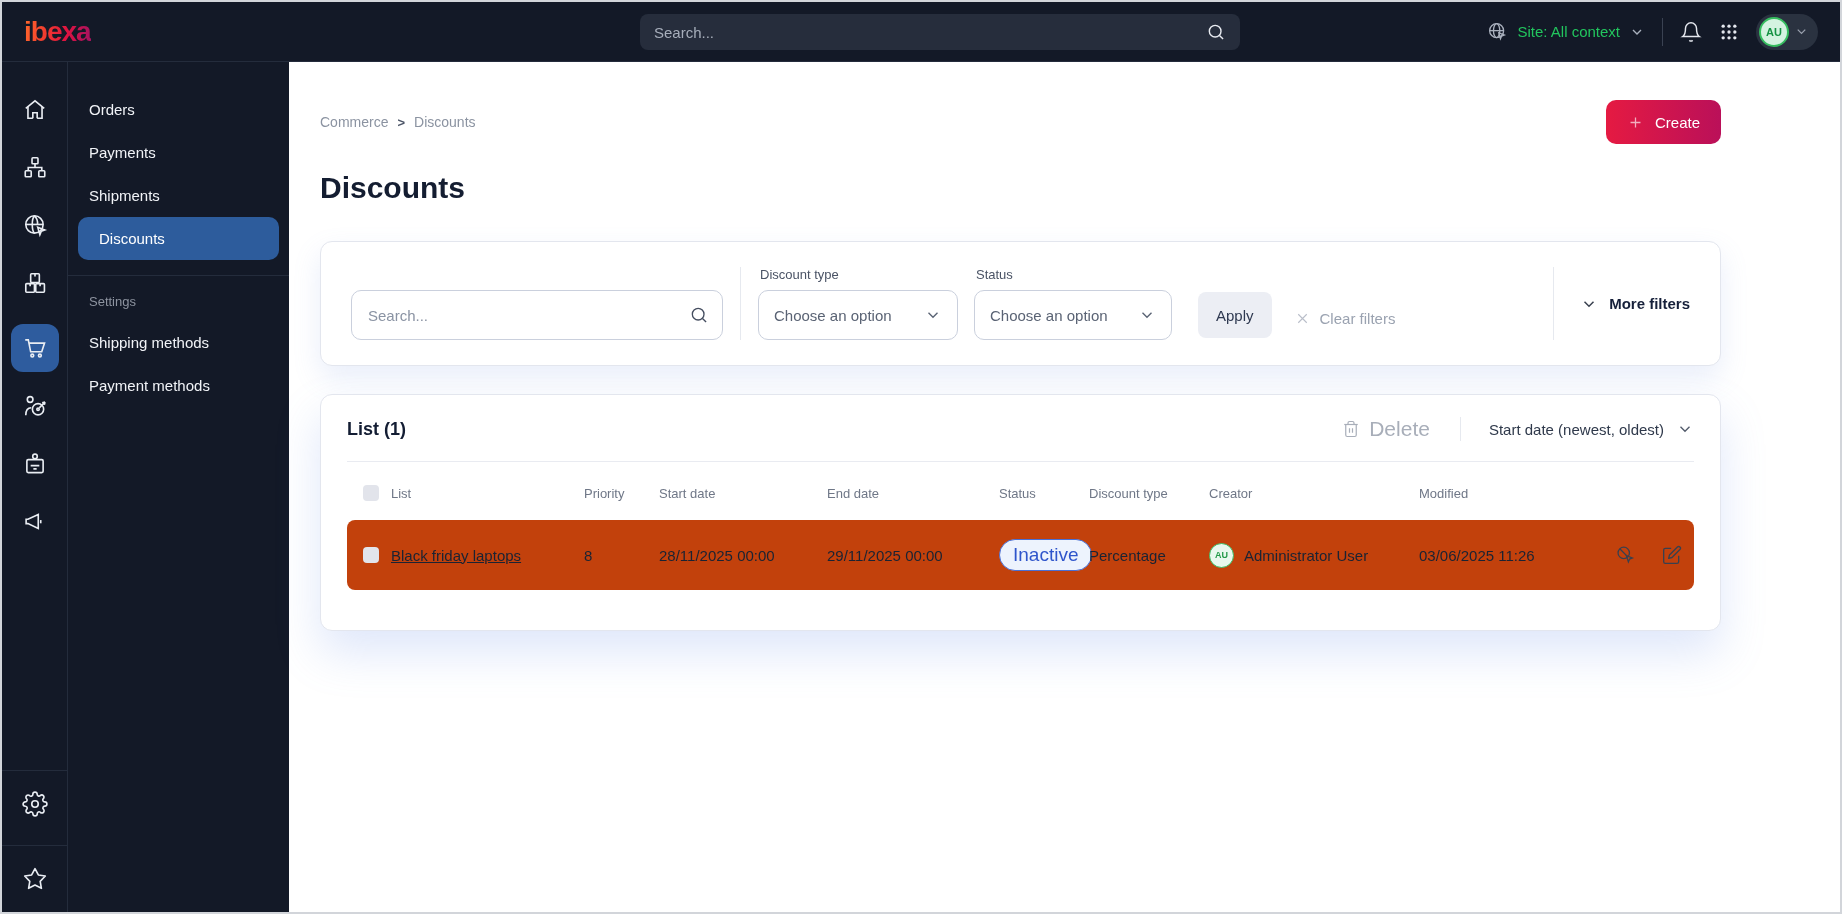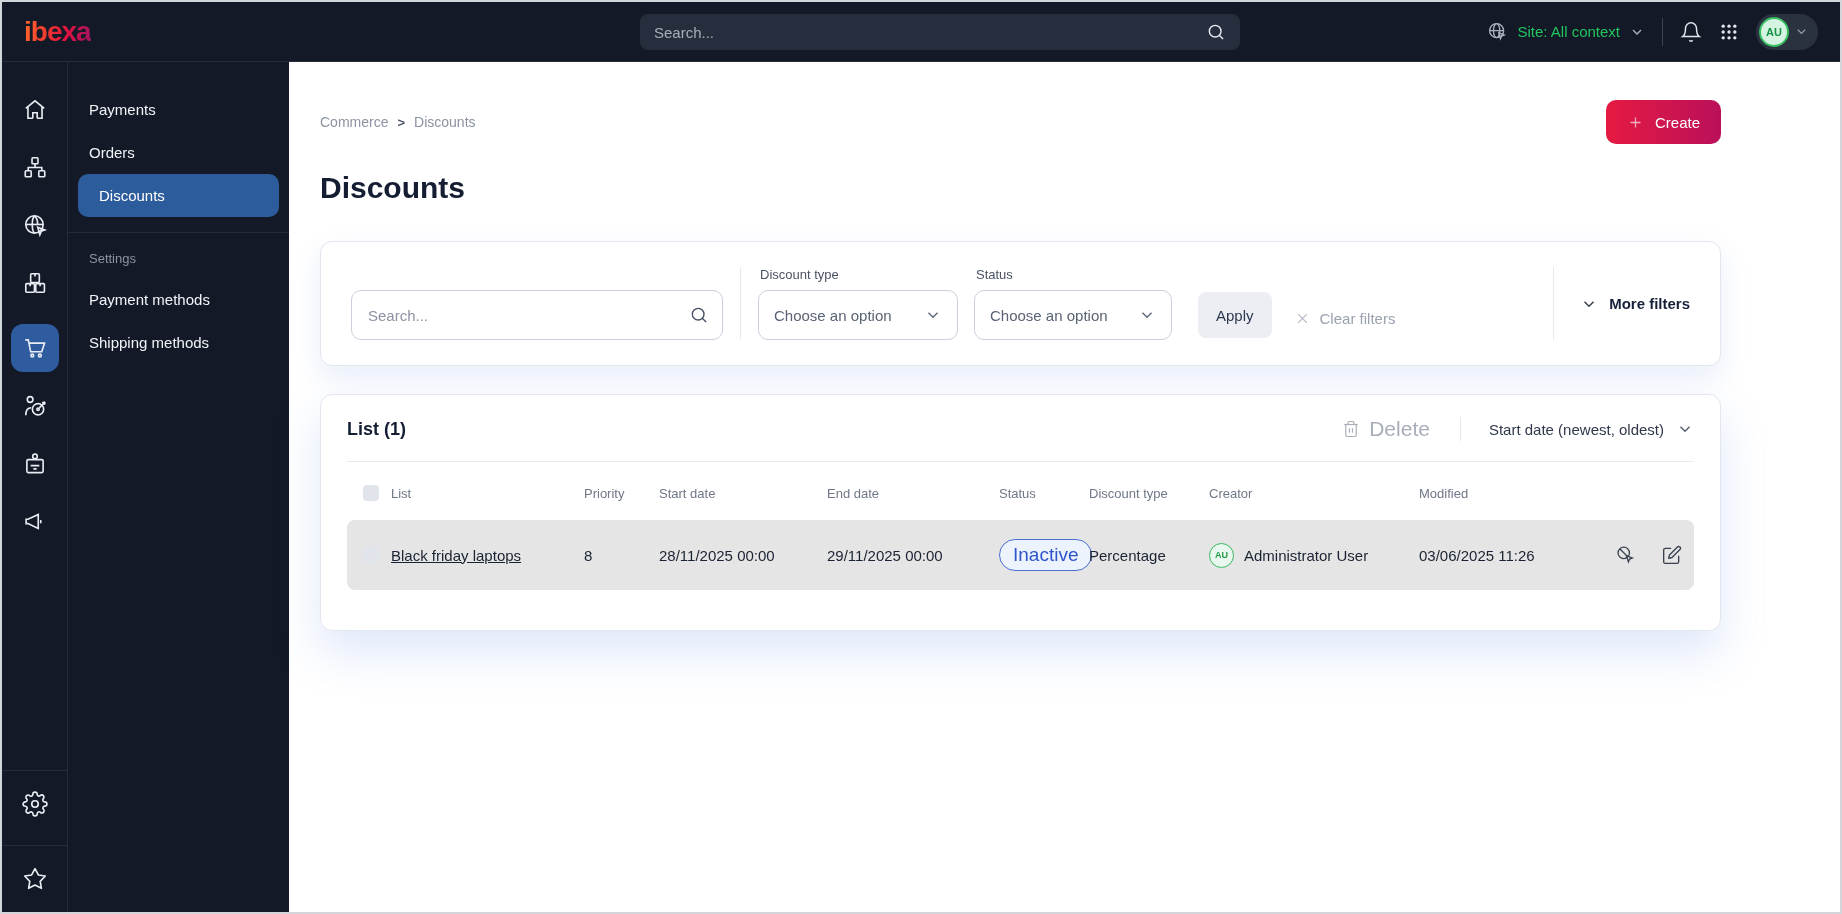--- a/index.html
+++ b/index.html
@@ -76,21 +76,21 @@
   .list-head-right { margin-left:auto; display:flex; align-items:center; align-self:stretch; }
   .delete-btn { display:flex; align-items:center; gap:9px; background:none; border:none; color:#a8aeb9; font-size:21px; font-family:inherit; cursor:default; }
   .sort-sep { width:1px; align-self:stretch; background:#e6e9ef; margin-left:30px; }
   .sort-btn { display:flex; align-items:center; gap:12px; background:none; border:none; color:#2f394b; font-size:15px; font-family:inherit; padding-left:28px; cursor:pointer; }
   .sort-btn .icn { color:#525b6b; }
   .list-hr { height:1px; background:#e9ebf1; margin-top:20px; }
 
   .lrow { display:grid; grid-template-columns:44px 193px 75px 168px 172px 90px 120px 210px 170px 1fr; align-items:center; }
   .thead { margin-top:16px; height:30px; font-size:13px; color:#6f7787; }
   .checkbox { width:16px; height:16px; border-radius:4px; background:#e2e4eb; margin-left:16px; cursor:pointer; }
-  .drow { margin-top:12px; height:70px; background:#e5e5e5; border-radius:8px; font-size:15px; color:#1a2333; }
+  .drow { margin-top:12px; height:70px; background:#c2410c; border-radius:8px; font-size:15px; color:#1a2333; }
   .name-link { color:#1a2333; text-decoration:underline; cursor:pointer; }
   .badge { display:inline-flex; align-items:center; padding:4px 13px; border-radius:999px; background:#edf3fd; border:1px solid #4a6fd4; color:#2f55cb; font-size:19px; }
   .creator-cell { display:flex; align-items:center; gap:10px; }
   .avatar-sm { width:25px; height:25px; border-radius:50%; background:#e8f8ee; border:1.5px solid #3cb860; color:#259a4a; font-size:9px; font-weight:bold; display:flex; align-items:center; justify-content:center; flex:0 0 auto; }
   .actions { display:flex; align-items:center; justify-content:flex-end; gap:26px; padding-right:12px; }
   .action-btn { background:none; border:none; color:#39404f; cursor:pointer; display:flex; }
 
   .icn { display:inline-flex; }
   svg { display:block; }
 </style>
@@ -257,27 +257,28 @@
       <button class="rail-btn" style="margin-bottom:0">
         <span class="icn">
           <svg width="26" height="26" viewBox="0 0 24 24" fill="none" stroke="currentColor" stroke-width="1.5" stroke-linejoin="round">
               <polygon points="12 2.5 15.09 8.26 21.5 9.27 16.8 14.14 17.9 20.6 12 17.6 6.1 20.6 7.2 14.14 2.5 9.27 8.91 8.26"></polygon>
             </svg>
         </span>
       </button>
     </nav>
 
     <nav class="menu">
+      <button class="menu-item">Orders</button>
       <button class="menu-item">Payments</button>
-      <button class="menu-item">Orders</button>
+      <button class="menu-item">Shipments</button>
       <button class="menu-item active">Discounts</button>
       <div class="menu-div"></div>
       <div class="menu-section">Settings</div>
+      <button class="menu-item">Shipping methods</button>
       <button class="menu-item">Payment methods</button>
-      <button class="menu-item">Shipping methods</button>
     </nav>
 
     <main class="content">
 
       <div class="content-head">
         <div class="breadcrumb">
           <span class="crumb">Commerce</span>
           <span class="crumb-sep">&gt;</span>
           <span class="crumb">Discounts</span>
         </div>

